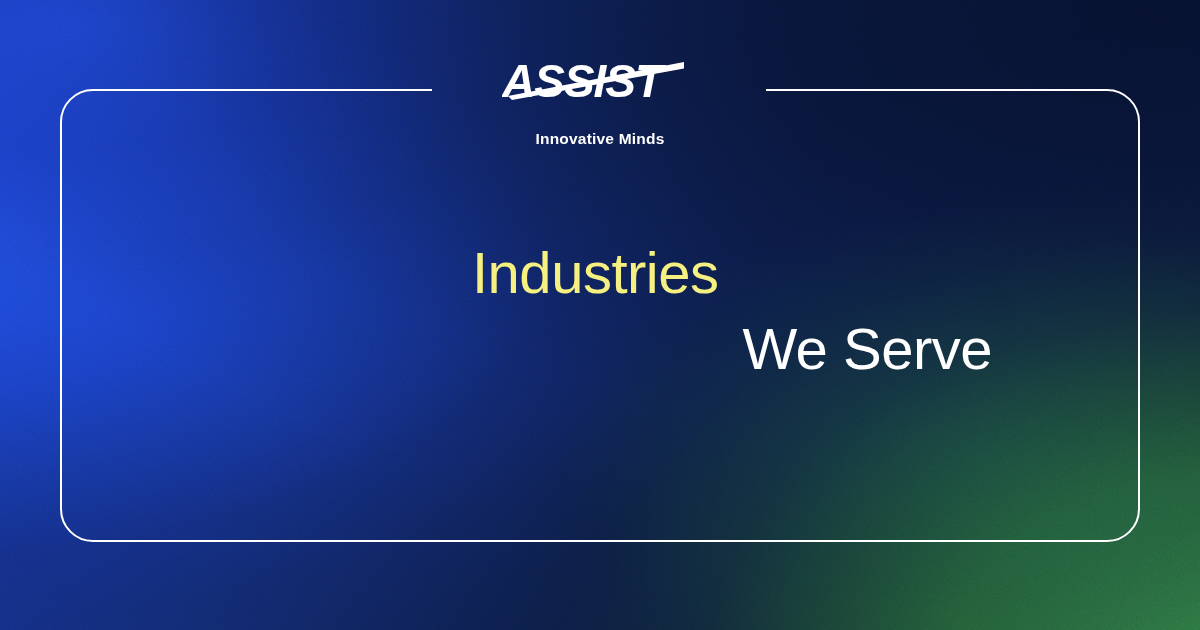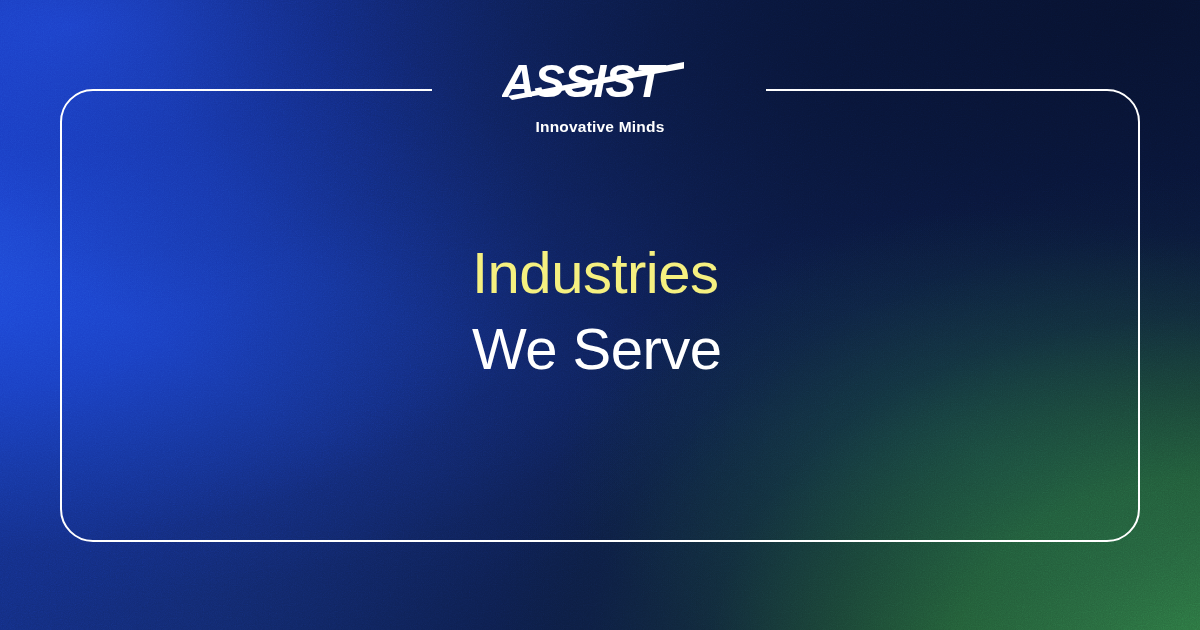--- a/index.html
+++ b/index.html
@@ -109,41 +109,41 @@
     gap: 1px;
   }
   .logo-mark { display: block; }
   .logo-tagline {
     color: #ffffff;
     font-family: "Liberation Sans", sans-serif;
     font-size: 15.5px;
     font-weight: bold;
     letter-spacing: 0.2px;
     line-height: 1;
-    margin-top: 8px;
+    margin-top: 20px;
     white-space: nowrap;
   }
 
   
   .headline {
     position: absolute;
     left: 472px;
     top: 236px;
     width: 520px;
   }
   .headline-line {
     font-family: "Liberation Sans", sans-serif;
     font-size: 58px;
     font-weight: normal;
     line-height: 74px;
     letter-spacing: -0.5px;
     white-space: nowrap;
   }
   .headline-line-1 { color: #F5F080; }
-  .headline-line-2 { color: #FFFFFF; margin-top: 2px; }
+  .headline-line-2 { color: #FFFFFF; margin-top: 2px; text-align: right; }
 </style>
 </head>
 <body>
 
 <div class="banner">
 
   <div class="bg-layer bg-base"></div>
   <div class="bg-layer bg-blueglow"></div>
   <div class="bg-layer bg-bluetop"></div>
   <div class="bg-layer bg-darkcorner"></div>

